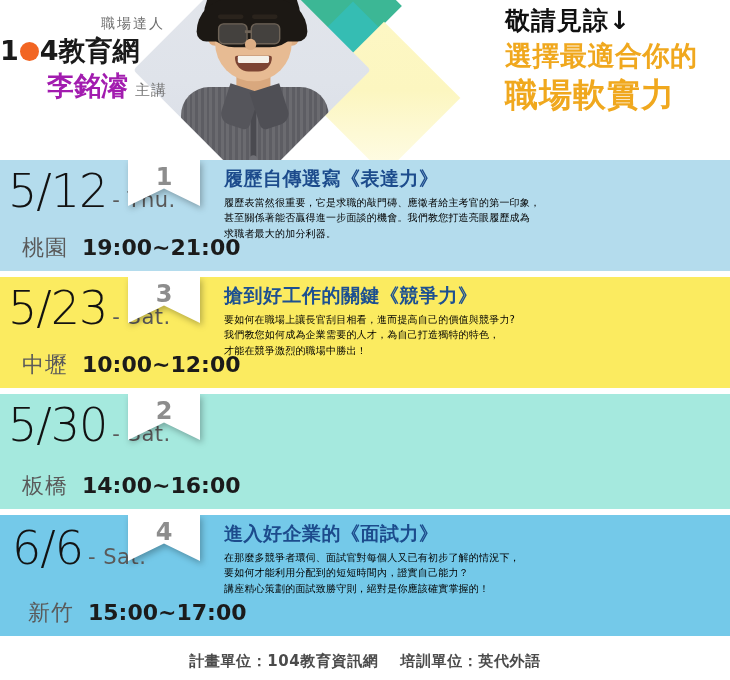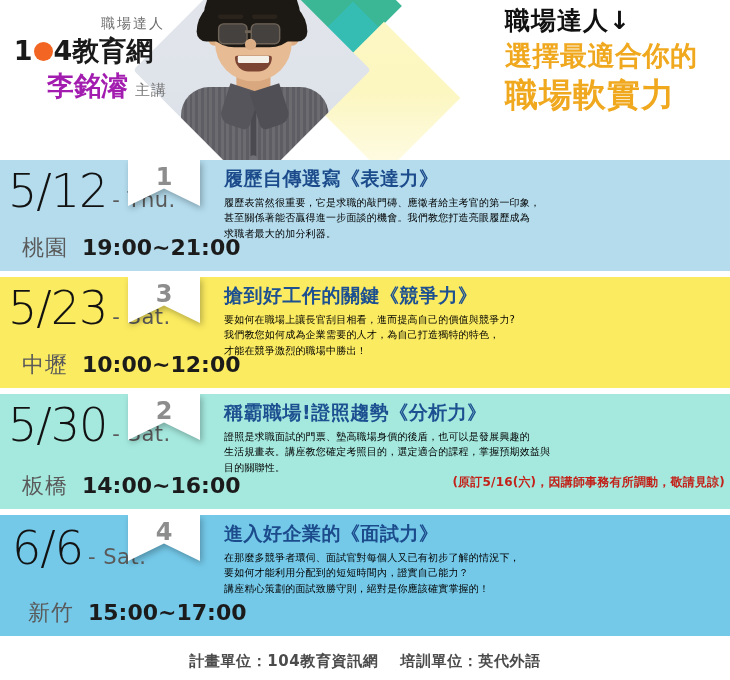--- a/index.html
+++ b/index.html
@@ -82,21 +82,21 @@
   }
   .pp-placket{position:absolute;left:83px;top:112px;width:4px;height:62px;background:#4a4a50;}
   .pp-btn{position:absolute;left:82px;top:144px;width:6px;height:6px;background:#6f6f75;border-radius:50%;}
 
   .brand{position:absolute;left:0;top:0;width:175px;}
   .brand-eyebrow{
     text-align:right;color:#6e6e6e;font-size:14px;letter-spacing:2px;
     padding-top:15px;padding-right:10px;font-weight:400;
   }
   .brand-logo{
-    text-align:center;padding-right:8px;margin-top:3px;
+    text-align:left;padding-right:8px;margin-top:3px;
     font-size:27px;font-weight:700;color:#1a1a1a;letter-spacing:0px;line-height:1.12;
     white-space:nowrap;
   }
   .brand-logo .zero{
     display:inline-block;width:19px;height:19px;border-radius:50%;
     background:#f26522;vertical-align:-1px;margin:0 1px;
   }
   .brand-name-row{
     text-align:right;padding-right:8px;margin-top:2px;white-space:nowrap;
   }
@@ -215,21 +215,21 @@
       </div>
     </div>
 
     <div class="brand">
       <div class="brand-eyebrow">職場達人</div>
       <div class="brand-logo"><span>1</span><span class="zero"></span><span>4教育網</span></div>
       <div class="brand-name-row"><span class="brand-name">李銘濬</span><span class="brand-role">主講</span></div>
     </div>
 
     <div class="head-right">
-      <div class="head-cta">職場達人↓</div>
+      <div class="head-cta">敬請見諒↓</div>
       <div class="head-l1">選擇最適合你的</div>
       <div class="head-l2">職場軟實力</div>
     </div>
   </div>
 
   <div class="rows">
 
     <div class="row r1">
       <div class="col-left">
         <div class="date-line">
@@ -282,29 +282,20 @@
           <span class="date-big">5/30</span><span class="date-dow">- Sat.</span>
         </div>
         <div class="place-line">
           <span class="place">板橋</span><span class="time">14:00~16:00</span>
         </div>
         <div class="badge">
           <div class="badge-shape"></div>
           <div class="badge-num">2</div>
         </div>
       </div>
-      <div class="col-right">
-        <div class="course-title">稱霸職場!證照趨勢《分析力》</div>
-        <div class="course-desc">
-          <div>證照是求職面試的門票、墊高職場身價的後盾，也可以是發展興趣的</div>
-          <div>生活規畫表。講座教您確定考照目的，選定適合的課程，掌握預期效益與</div>
-          <div>目的關聯性。</div>
-        </div>
-        <div class="course-note">(原訂5/16(六)，因講師事務有所調動，敬請見諒)</div>
-      </div>
     </div>
 
     <div class="row r4">
       <div class="col-left">
         <div class="date-line">
           <span class="date-big">6/6</span><span class="date-dow">- Sat.</span>
         </div>
         <div class="place-line">
           <span class="place">新竹</span><span class="time">15:00~17:00</span>
         </div>

